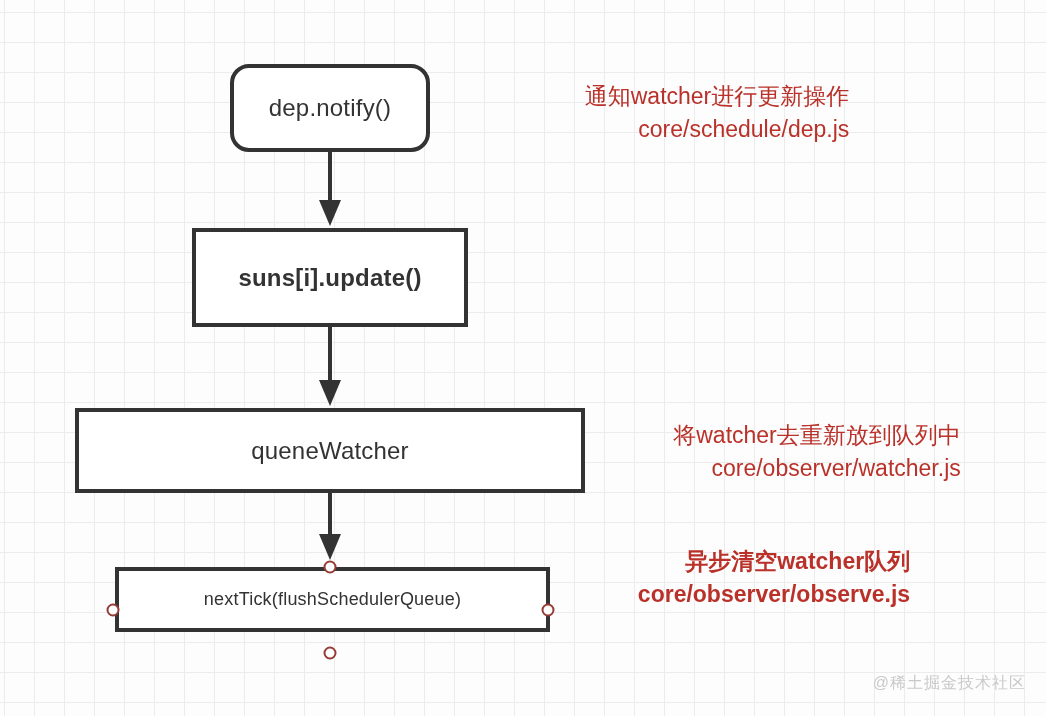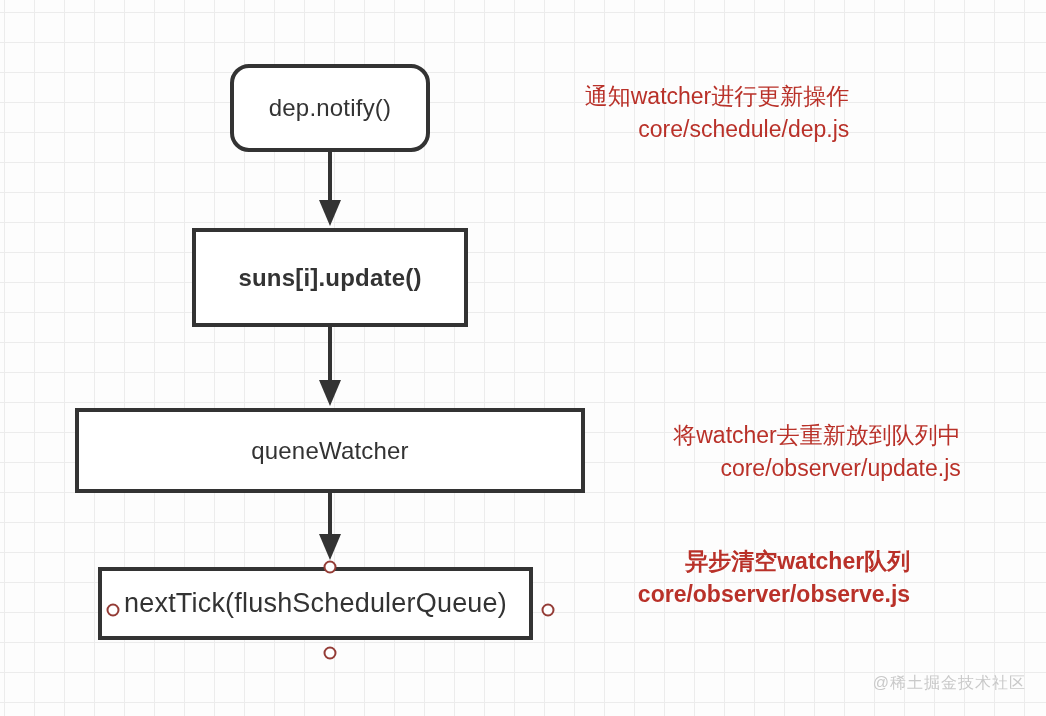--- a/index.html
+++ b/index.html
@@ -30,21 +30,21 @@
     align-items: center;
     justify-content: center;
     font-size: 24px;
     font-weight: 500;
     color: #333333;
     letter-spacing: 0.2px;
   }
   .node-1 { left: 230px; top: 64px;  width: 200px; height: 88px; border-radius: 19px; }
   .node-2 { left: 192px; top: 228px; width: 276px; height: 99px; font-weight: bold; }
   .node-3 { left: 75px;  top: 408px; width: 510px; height: 85px; }
-  .node-4 { left: 98px; top: 567px; width: 435px; height: 73px; font-size: 27px; }
+  .node-4 { left: 115px; top: 567px; width: 435px; height: 65px; font-size: 18px; }
 
   
   .arrow {
     position: absolute;
     left: 319px;
     width: 22px;
     display: flex;
     flex-direction: column;
     align-items: center;
   }
@@ -140,21 +140,21 @@
   </div>
 
   <div class="annotation annotation-1">
     <div>通知watcher进行更新操作</div>
     <div>core/schedule/dep.js</div>
   </div>
   <div class="annotation annotation-2">
   </div>
   <div class="annotation annotation-3">
     <div>将watcher去重新放到队列中</div>
-    <div>core/observer/update.js</div>
+    <div>core/observer/watcher.js</div>
   </div>
   <div class="annotation annotation-4">
     <div>异步清空watcher队列</div>
     <div>core/observer/observe.js</div>
   </div>
 
   <div class="watermark">@稀土掘金技术社区</div>
 
 </div>
 

